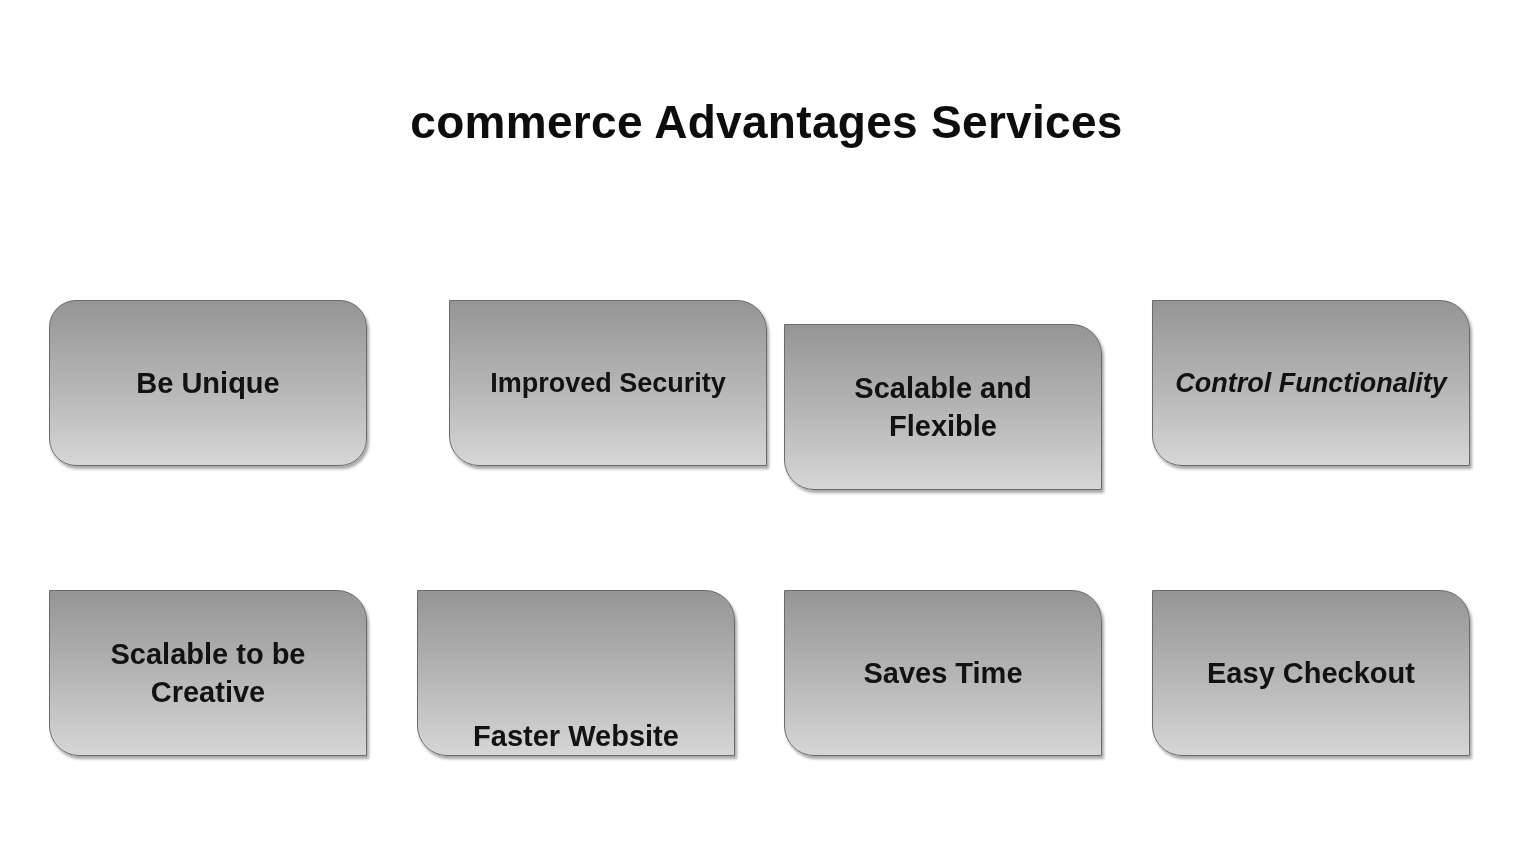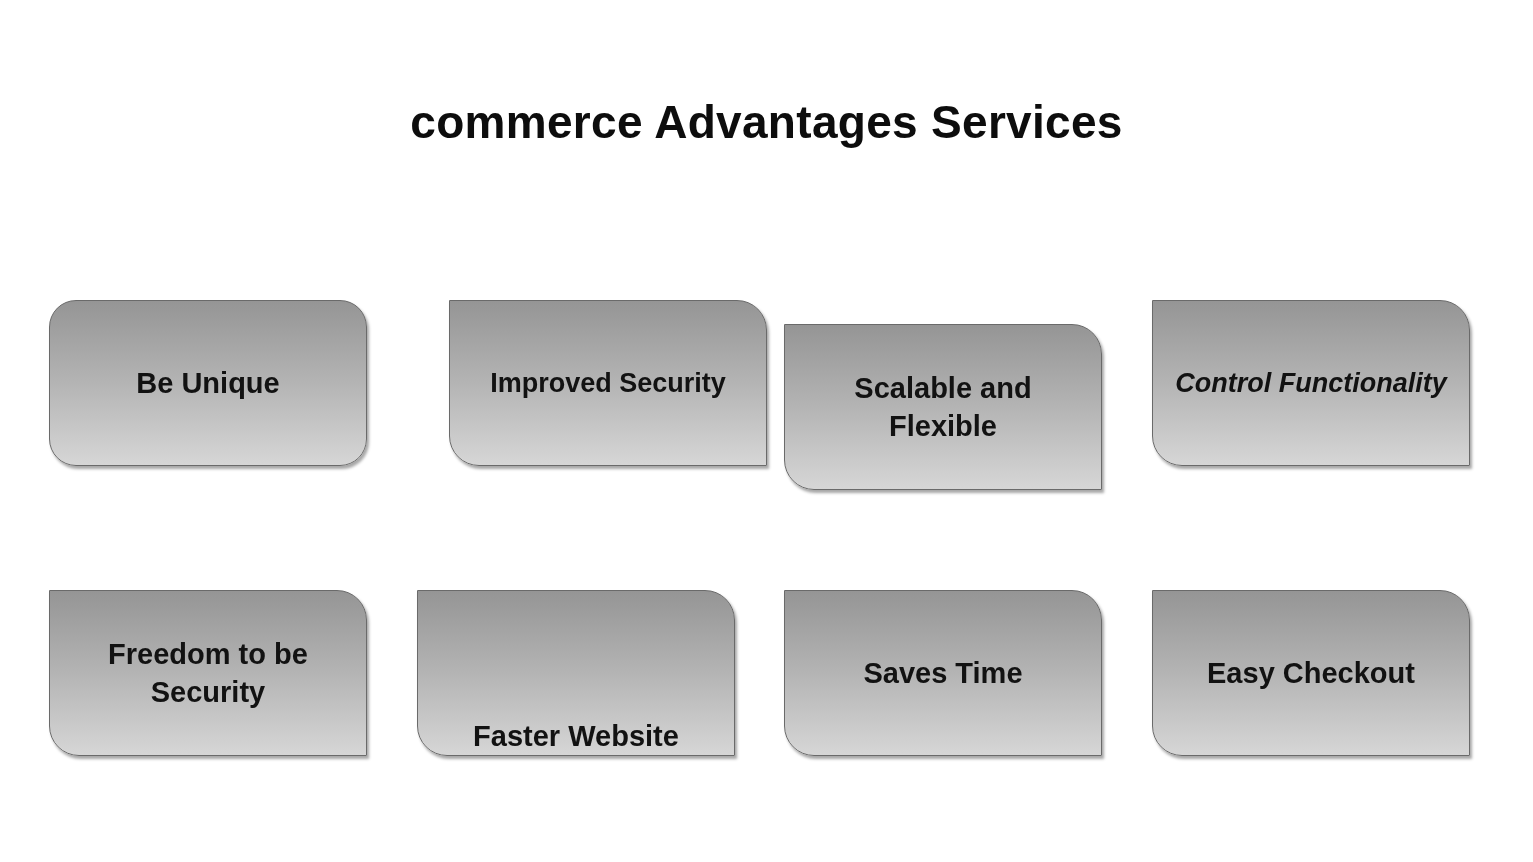--- a/index.html
+++ b/index.html
@@ -72,21 +72,21 @@
     <div class="card-label small">Improved Security</div>
   </div>
   <div class="card" style="left:784px; top:300px;margin-top:24px;">
     <div class="card-label" style="padding:0 40px;">Scalable and Flexible</div>
   </div>
   <div class="card" style="left:1152px; top:300px;">
     <div class="card-label small" style="padding:0 4px;font-style:italic;">Control Functionality</div>
   </div>
 
   <div class="card" style="left:49px; top:590px;">
-    <div class="card-label" style="padding:0 40px;">Freedom to be Security</div>
+    <div class="card-label" style="padding:0 40px;">Scalable to be Creative</div>
   </div>
   <div class="card" style="left:417px; top:590px;align-items:flex-end;">
     <div class="card-label">Faster Website</div>
   </div>
   <div class="card" style="left:784px; top:590px;">
     <div class="card-label">Saves Time</div>
   </div>
   <div class="card" style="left:1152px; top:590px;">
     <div class="card-label">Easy Checkout</div>
   </div>

